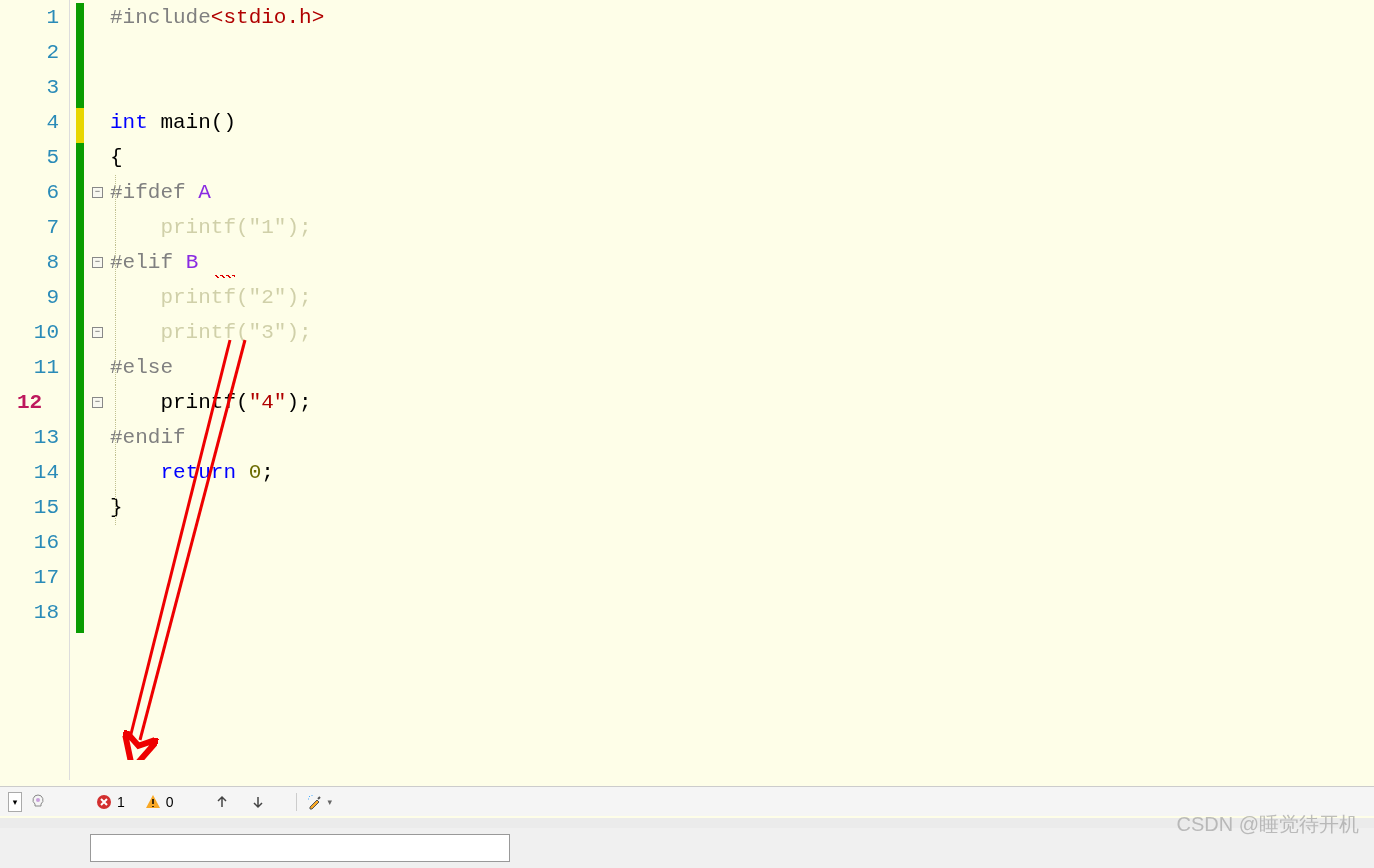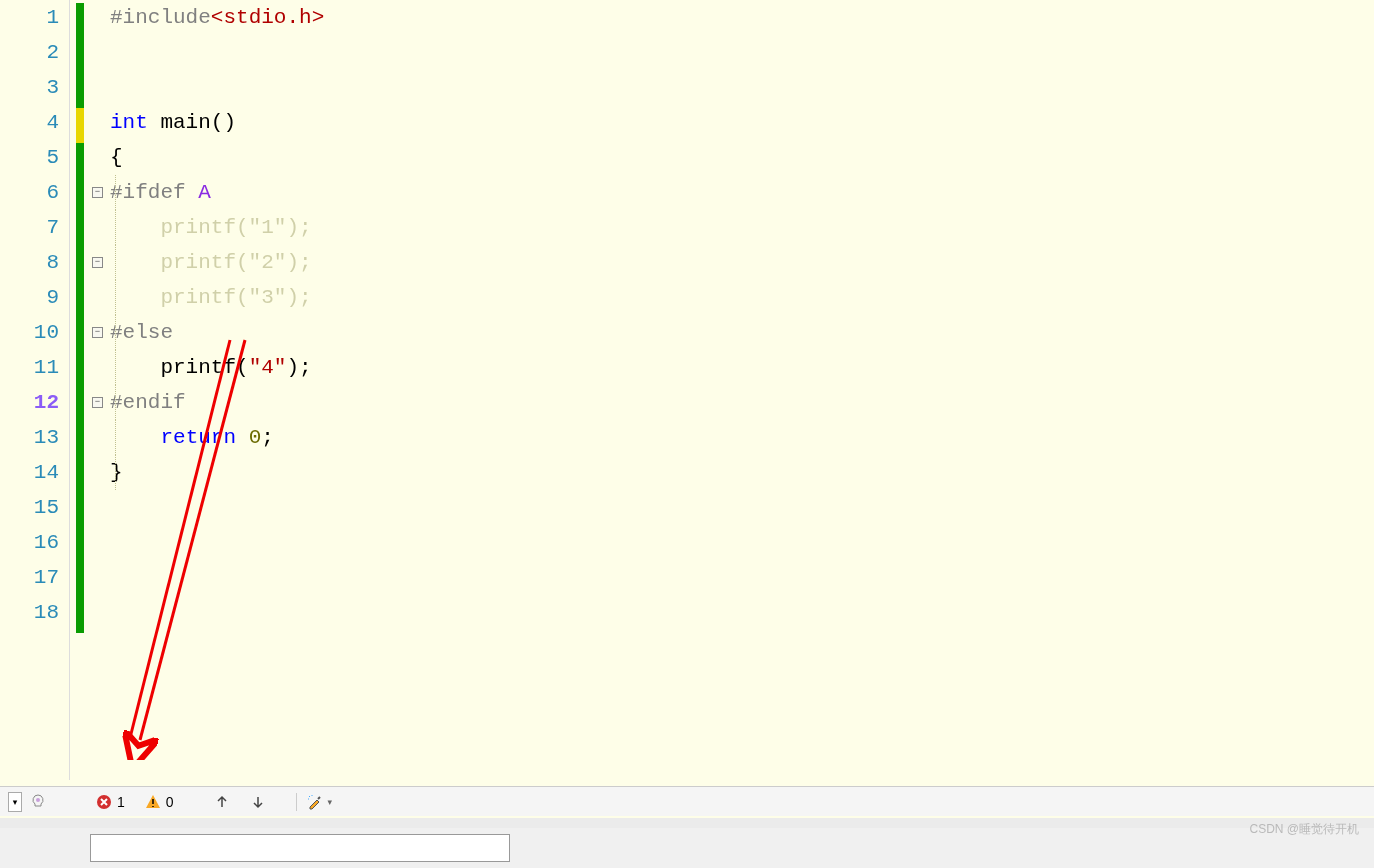--- a/index.html
+++ b/index.html
@@ -24,22 +24,23 @@
       text-align: right;
       padding-right: 10px;
       color: #2a8bb8;
       user-select: none;
     }
     .gutter-line {
       height: 35px;
       line-height: 35px;
     }
     .gutter-line.current {
-      color: #8b5cf6;
+      color: #be185d;
       font-weight: bold;
+      text-align: center;
     }
     .margin {
       width: 22px;
       background: #fefee8;
       position: relative;
     }
     .margin-bar {
       position: absolute;
       left: 6px;
       width: 8px;
@@ -170,21 +171,21 @@
       background: #fff;
       font-size: 9px;
       text-align: center;
       line-height: 18px;
     }
     .watermark {
       position: absolute;
       bottom: 30px;
       right: 15px;
       color: rgba(150,150,150,0.6);
-      font-size: 12px;
+      font-size: 20px;
       font-family: sans-serif;
     }
   </style>
 </head>
 <body>
 
 <div class="editor-area">
   <div class="gutter" id="gutter">
       <div class="gutter-line">1</div>
       <div class="gutter-line">2</div>
@@ -216,20 +217,21 @@
       <div class="fold-marker" style="top: 397px;">−</div>
     </div>
   <div class="code-area" id="codearea">
       <div class="code-line"><span class="tk-gray">#include</span><span class="tk-red">&lt;stdio.h&gt;</span></div>
       <div class="code-line"></div>
       <div class="code-line"></div>
       <div class="code-line"><span class="tk-blue">int</span><span class="tk-black"> main()</span></div>
       <div class="code-line"><span class="tk-black">{</span></div>
       <div class="code-line"><span class="tk-gray">#ifdef </span><span class="tk-purple">A</span><div class="indent-guide" style="left: 5px;"></div></div>
       <div class="code-line"><span class="tk-dim">    printf("1");</span><div class="indent-guide" style="left: 5px;"></div></div>
+      <div class="code-line"><span class="tk-gray">#elif </span><span class="tk-purple">B</span><div class="indent-guide" style="left: 5px;"></div><div class="error-squiggle" style="left: 105px; width: 20px;"></div></div>
       <div class="code-line"><span class="tk-dim">    printf("2");</span><div class="indent-guide" style="left: 5px;"></div></div>
       <div class="code-line"><span class="tk-dim">    printf("3");</span><div class="indent-guide" style="left: 5px;"></div></div>
       <div class="code-line"><span class="tk-gray">#else</span><div class="indent-guide" style="left: 5px;"></div></div>
       <div class="code-line"><span class="tk-black">    printf</span><span class="tk-black">(</span><span class="tk-red">"4"</span><span class="tk-black">)</span><span class="tk-black">;</span><div class="indent-guide" style="left: 5px;"></div></div>
       <div class="code-line"><span class="tk-gray">#endif</span><div class="indent-guide" style="left: 5px;"></div></div>
       <div class="code-line"><span class="tk-black">    </span><span class="tk-blue">return</span><span class="tk-black"> </span><span class="tk-olive">0</span><span class="tk-black">;</span><div class="indent-guide" style="left: 5px;"></div></div>
       <div class="code-line"><span class="tk-black">}</span><div class="indent-guide" style="left: 5px;"></div></div>
     </div>
 
   <svg class="arrow-annotation" style="left:110px; top:330px; width:160px; height:430px;">

